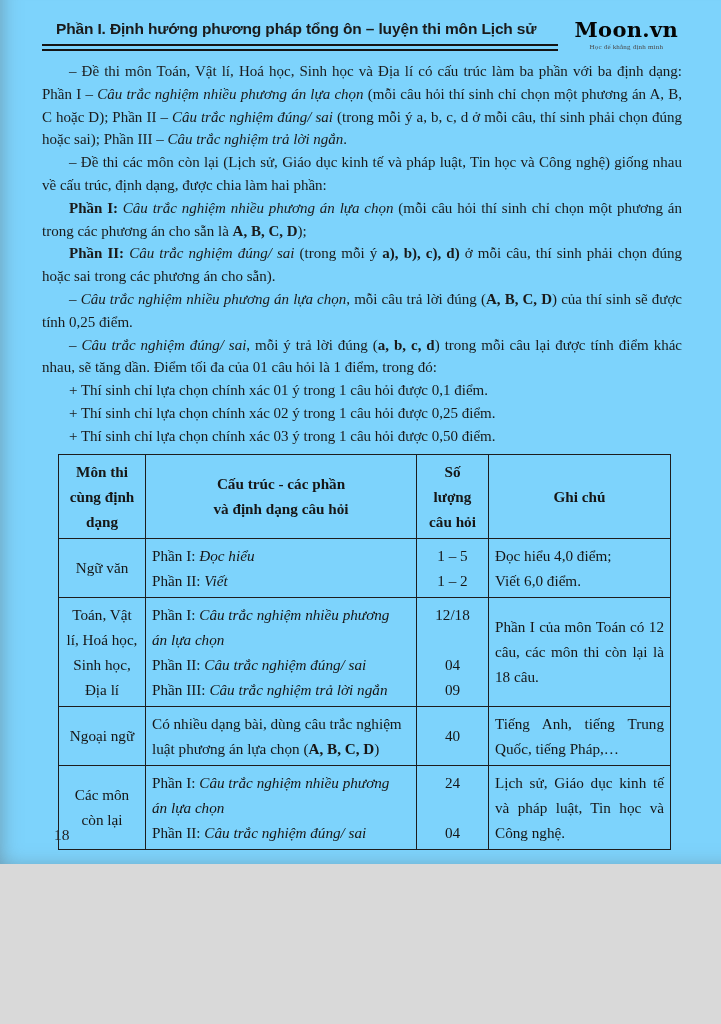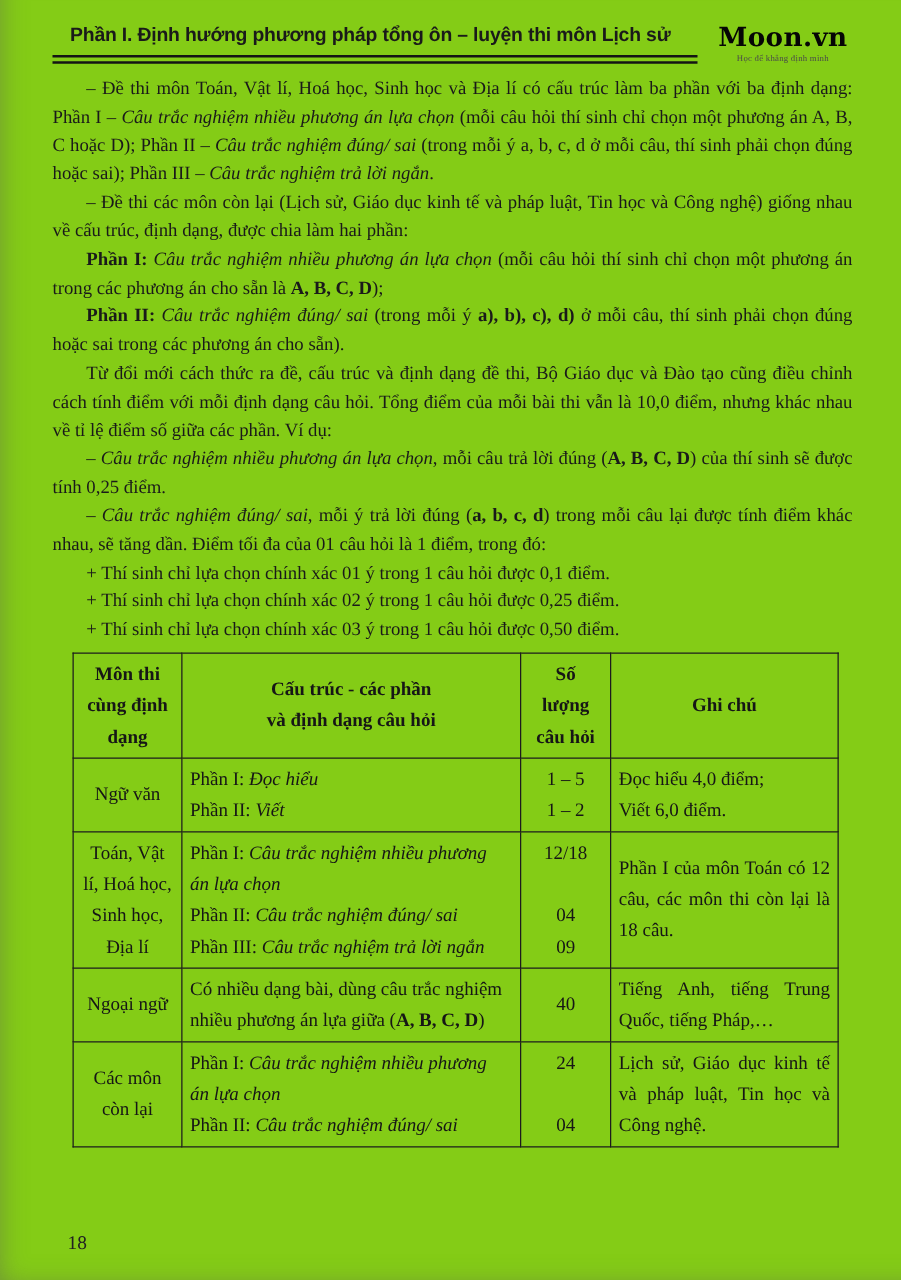--- a/index.html
+++ b/index.html
@@ -1,20 +1,20 @@
 <!DOCTYPE html>
 <html><head>
 <meta charset="utf-8">
 <style>
   html,body { margin:0; padding:0; background:#d9d9d9; }
   .page {
     position:relative;
-    width:721px; height:1024px;
+    width:721px; height:864px;
     margin:0 auto;
-    background:#84cc16;
+    background:#7dd3fc;
     color:#1a1a1a;
     font-family:"Liberation Serif", serif;
     box-sizing:border-box;
     padding:20px 39px 0 42px;
     overflow:hidden;
     box-shadow: inset 14px -10px 22px -16px rgba(90,90,90,.55);
   }
   
   .header { display:flex; justify-content:space-between; align-items:flex-start; }
   .header-left { width:516px; }
@@ -84,21 +84,20 @@
       <div class="logo-text">Moon.vn</div>
       <div class="logo-tagline">Học để khẳng định mình</div>
     </div>
   </div>
 
   <div class="body-text">
       <p class="para"><span>– Đề thi môn Toán, Vật lí, Hoá học, Sinh học và Địa lí có cấu trúc làm ba phần với ba định dạng: Phần I – </span><span class="i">Câu trắc nghiệm nhiều phương án lựa chọn</span><span> (mỗi câu hỏi thí sinh chỉ chọn một phương án A, B, C hoặc D); Phần II – </span><span class="i">Câu trắc nghiệm đúng/ sai</span><span> (trong mỗi ý a, b, c, d ở mỗi câu, thí sinh phải chọn đúng hoặc sai); Phần III – </span><span class="i">Câu trắc nghiệm trả lời ngắn</span><span>.</span></p>
       <p class="para"><span>– Đề thi các môn còn lại (Lịch sử, Giáo dục kinh tế và pháp luật, Tin học và Công nghệ) giống nhau về cấu trúc, định dạng, được chia làm hai phần:</span></p>
       <p class="para"><span class="b">Phần I: </span><span class="i">Câu trắc nghiệm nhiều phương án lựa chọn</span><span> (mỗi câu hỏi thí sinh chỉ chọn một phương án trong các phương án cho sẵn là </span><span class="b">A, B, C, D</span><span>);</span></p>
       <p class="para"><span class="b">Phần II: </span><span class="i">Câu trắc nghiệm đúng/ sai</span><span> (trong mỗi ý </span><span class="b">a), b), c), d)</span><span> ở mỗi câu, thí sinh phải chọn đúng hoặc sai trong các phương án cho sẵn).</span></p>
-      <p class="para"><span>Từ đổi mới cách thức ra đề, cấu trúc và định dạng đề thi, Bộ Giáo dục và Đào tạo cũng điều chỉnh cách tính điểm với mỗi định dạng câu hỏi. Tổng điểm của mỗi bài thi vẫn là 10,0 điểm, nhưng khác nhau về tỉ lệ điểm số giữa các phần. Ví dụ:</span></p>
       <p class="para"><span>– </span><span class="i">Câu trắc nghiệm nhiều phương án lựa chọn</span><span>, mỗi câu trả lời đúng (</span><span class="b">A, B, C, D</span><span>) của thí sinh sẽ được tính 0,25 điểm.</span></p>
       <p class="para"><span>– </span><span class="i">Câu trắc nghiệm đúng/ sai</span><span>, mỗi ý trả lời đúng (</span><span class="b">a, b, c, d</span><span>) trong mỗi câu lại được tính điểm khác nhau, sẽ tăng dần. Điểm tối đa của 01 câu hỏi là 1 điểm, trong đó:</span></p>
       <p class="para"><span>+ Thí sinh chỉ lựa chọn chính xác 01 ý trong 1 câu hỏi được 0,1 điểm.</span></p>
       <p class="para"><span>+ Thí sinh chỉ lựa chọn chính xác 02 ý trong 1 câu hỏi được 0,25 điểm.</span></p>
       <p class="para"><span>+ Thí sinh chỉ lựa chọn chính xác 03 ý trong 1 câu hỏi được 0,50 điểm.</span></p>
     </div>
 
   <table class="exam-table">
     <colgroup>
       <col class="c1">
@@ -145,21 +144,21 @@
             <div class="tline">09</div>
           </td>
           <td class="cell-note">
             <div class="tline note"><span>Phần I của môn Toán có 12 câu, các môn thi còn lại là 18 câu.</span></div>
           </td>
         </tr>
         <tr>
           <td class="cell-subject">Ngoại ngữ</td>
           <td class="cell-structure">
             <div class="tline"><span>Có nhiều dạng bài, dùng câu trắc nghiệm</span></div>
-            <div class="tline"><span>nhiều phương án lựa giữa (</span><span class="b">A, B, C, D</span><span>)</span></div>
+            <div class="tline"><span>luật phương án lựa chọn (</span><span class="b">A, B, C, D</span><span>)</span></div>
           </td>
           <td class="cell-quantity">
             <div class="tline">40</div>
           </td>
           <td class="cell-note">
             <div class="tline note"><span>Tiếng Anh, tiếng Trung Quốc, tiếng Pháp,…</span></div>
           </td>
         </tr>
         <tr>
           <td class="cell-subject">Các môn còn lại</td>

